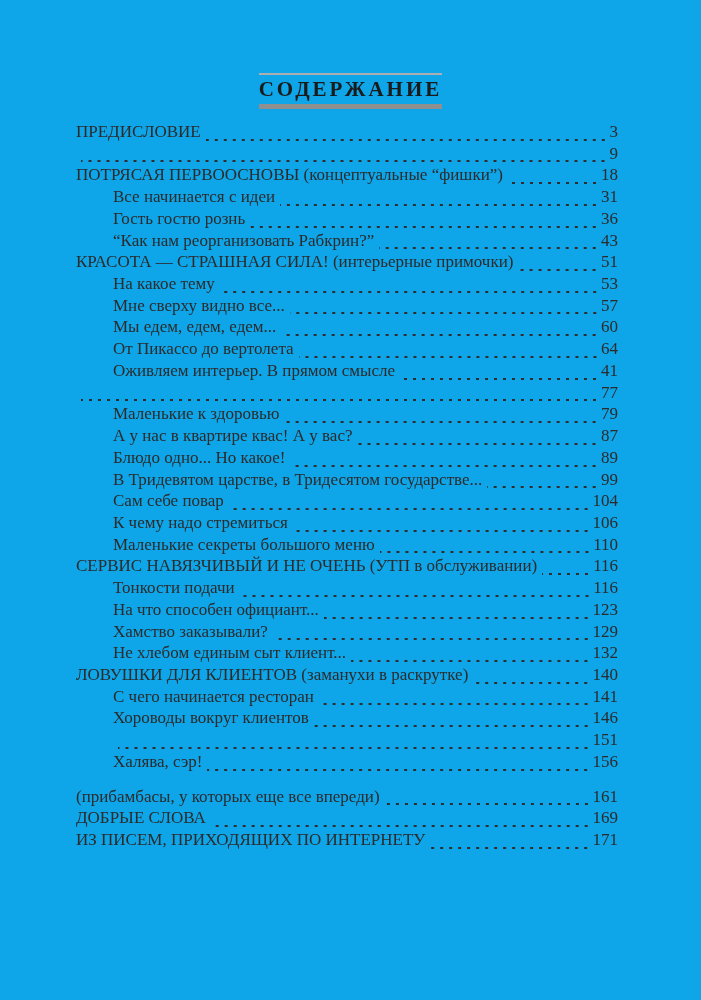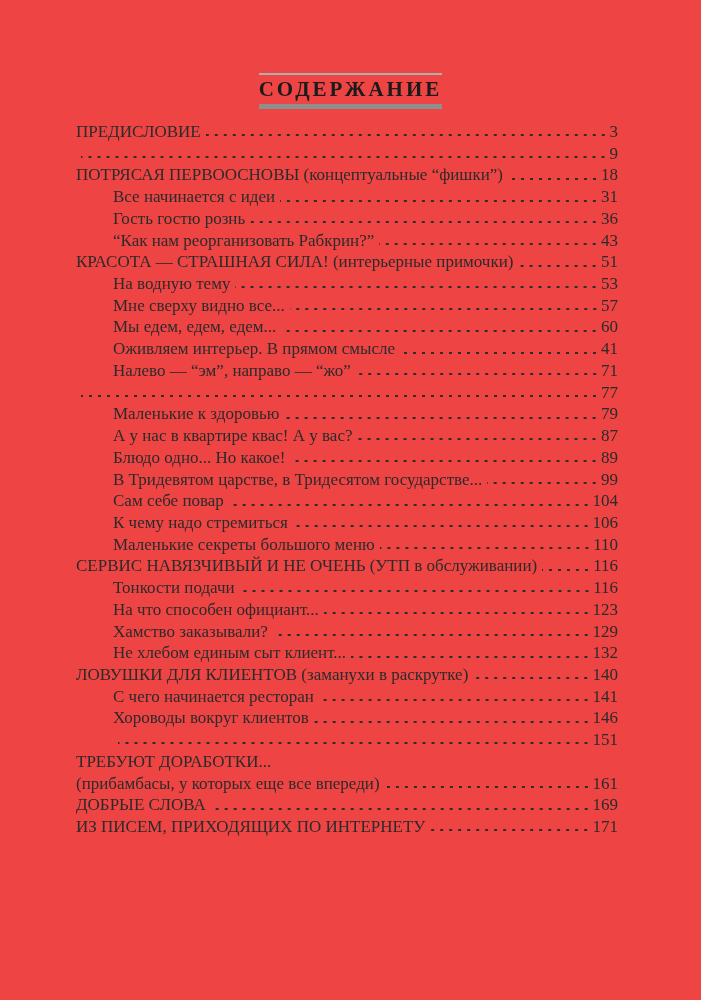--- a/index.html
+++ b/index.html
@@ -4,21 +4,21 @@
 <style>
   html, body {
     margin: 0;
     padding: 0;
     background: #ffffff;
   }
   .sheet {
     position: relative;
     width: 701px;
     height: 1000px;
-    background: #ef4444;
+    background: #0ea5e9;
     overflow: hidden;
     font-family: "Liberation Serif", "DejaVu Serif", serif;
     color: #2b2b2b;
   }
   
   .title-wrap {
     position: absolute;
     top: 73px;
     left: 0;
     width: 100%;
@@ -50,21 +50,21 @@
   .toc {
     position: absolute;
     top: 121px;
     left: 76px;
     width: 542px;
     font-size: 17px;
     line-height: 21.72px;
   }
   .row {
     display: flex;
-    align-items: center;
+    align-items: flex-end;
     white-space: nowrap;
   }
   .row.sub {
     padding-left: 37px;
   }
   .t {
     flex: 0 0 auto;
     color: #2b2b2b;
   }
   .dots {
@@ -127,44 +127,44 @@
       <span class="t">“Как нам реорганизовать Рабкрин?”</span>
       <span class="dots"></span>
       <span class="p">43</span>
     </div>
       <div class="row">
       <span class="t">КРАСОТА — СТРАШНАЯ СИЛА! (интерьерные примочки)</span>
       <span class="dots"></span>
       <span class="p">51</span>
     </div>
       <div class="row sub">
-      <span class="t">На водную тему</span>
+      <span class="t">На какое тему</span>
       <span class="dots"></span>
       <span class="p">53</span>
     </div>
       <div class="row sub">
       <span class="t">Мне сверху видно все...</span>
       <span class="dots"></span>
       <span class="p">57</span>
     </div>
       <div class="row sub">
       <span class="t">Мы едем, едем, едем...</span>
       <span class="dots"></span>
       <span class="p">60</span>
     </div>
       <div class="row sub">
+      <span class="t">От Пикассо до вертолета</span>
+      <span class="dots"></span>
+      <span class="p">64</span>
+    </div>
+      <div class="row sub">
       <span class="t">Оживляем интерьер. В прямом смысле</span>
       <span class="dots"></span>
       <span class="p">41</span>
     </div>
-      <div class="row sub">
-      <span class="t">Налево — “эм”, направо — “жо”</span>
-      <span class="dots"></span>
-      <span class="p">71</span>
-    </div>
       <div class="row">
       <span class="dots"></span>
       <span class="p">77</span>
     </div>
       <div class="row sub">
       <span class="t">Маленькие к здоровью</span>
       <span class="dots"></span>
       <span class="p">79</span>
     </div>
       <div class="row sub">
@@ -234,22 +234,26 @@
     </div>
       <div class="row sub">
       <span class="t">Хороводы вокруг клиентов</span>
       <span class="dots"></span>
       <span class="p">146</span>
     </div>
       <div class="row sub">
       <span class="dots"></span>
       <span class="p">151</span>
     </div>
+      <div class="row sub">
+      <span class="t">Халява, сэр!</span>
+      <span class="dots"></span>
+      <span class="p">156</span>
+    </div>
       <div class="row noline">
-      <span class="t">ТРЕБУЮТ ДОРАБОТКИ...</span>
       <span class="dots"></span>
       <span class="p"></span>
     </div>
       <div class="row">
       <span class="t">(прибамбасы, у которых еще все впереди)</span>
       <span class="dots"></span>
       <span class="p">161</span>
     </div>
       <div class="row">
       <span class="t">ДОБРЫЕ СЛОВА</span>

